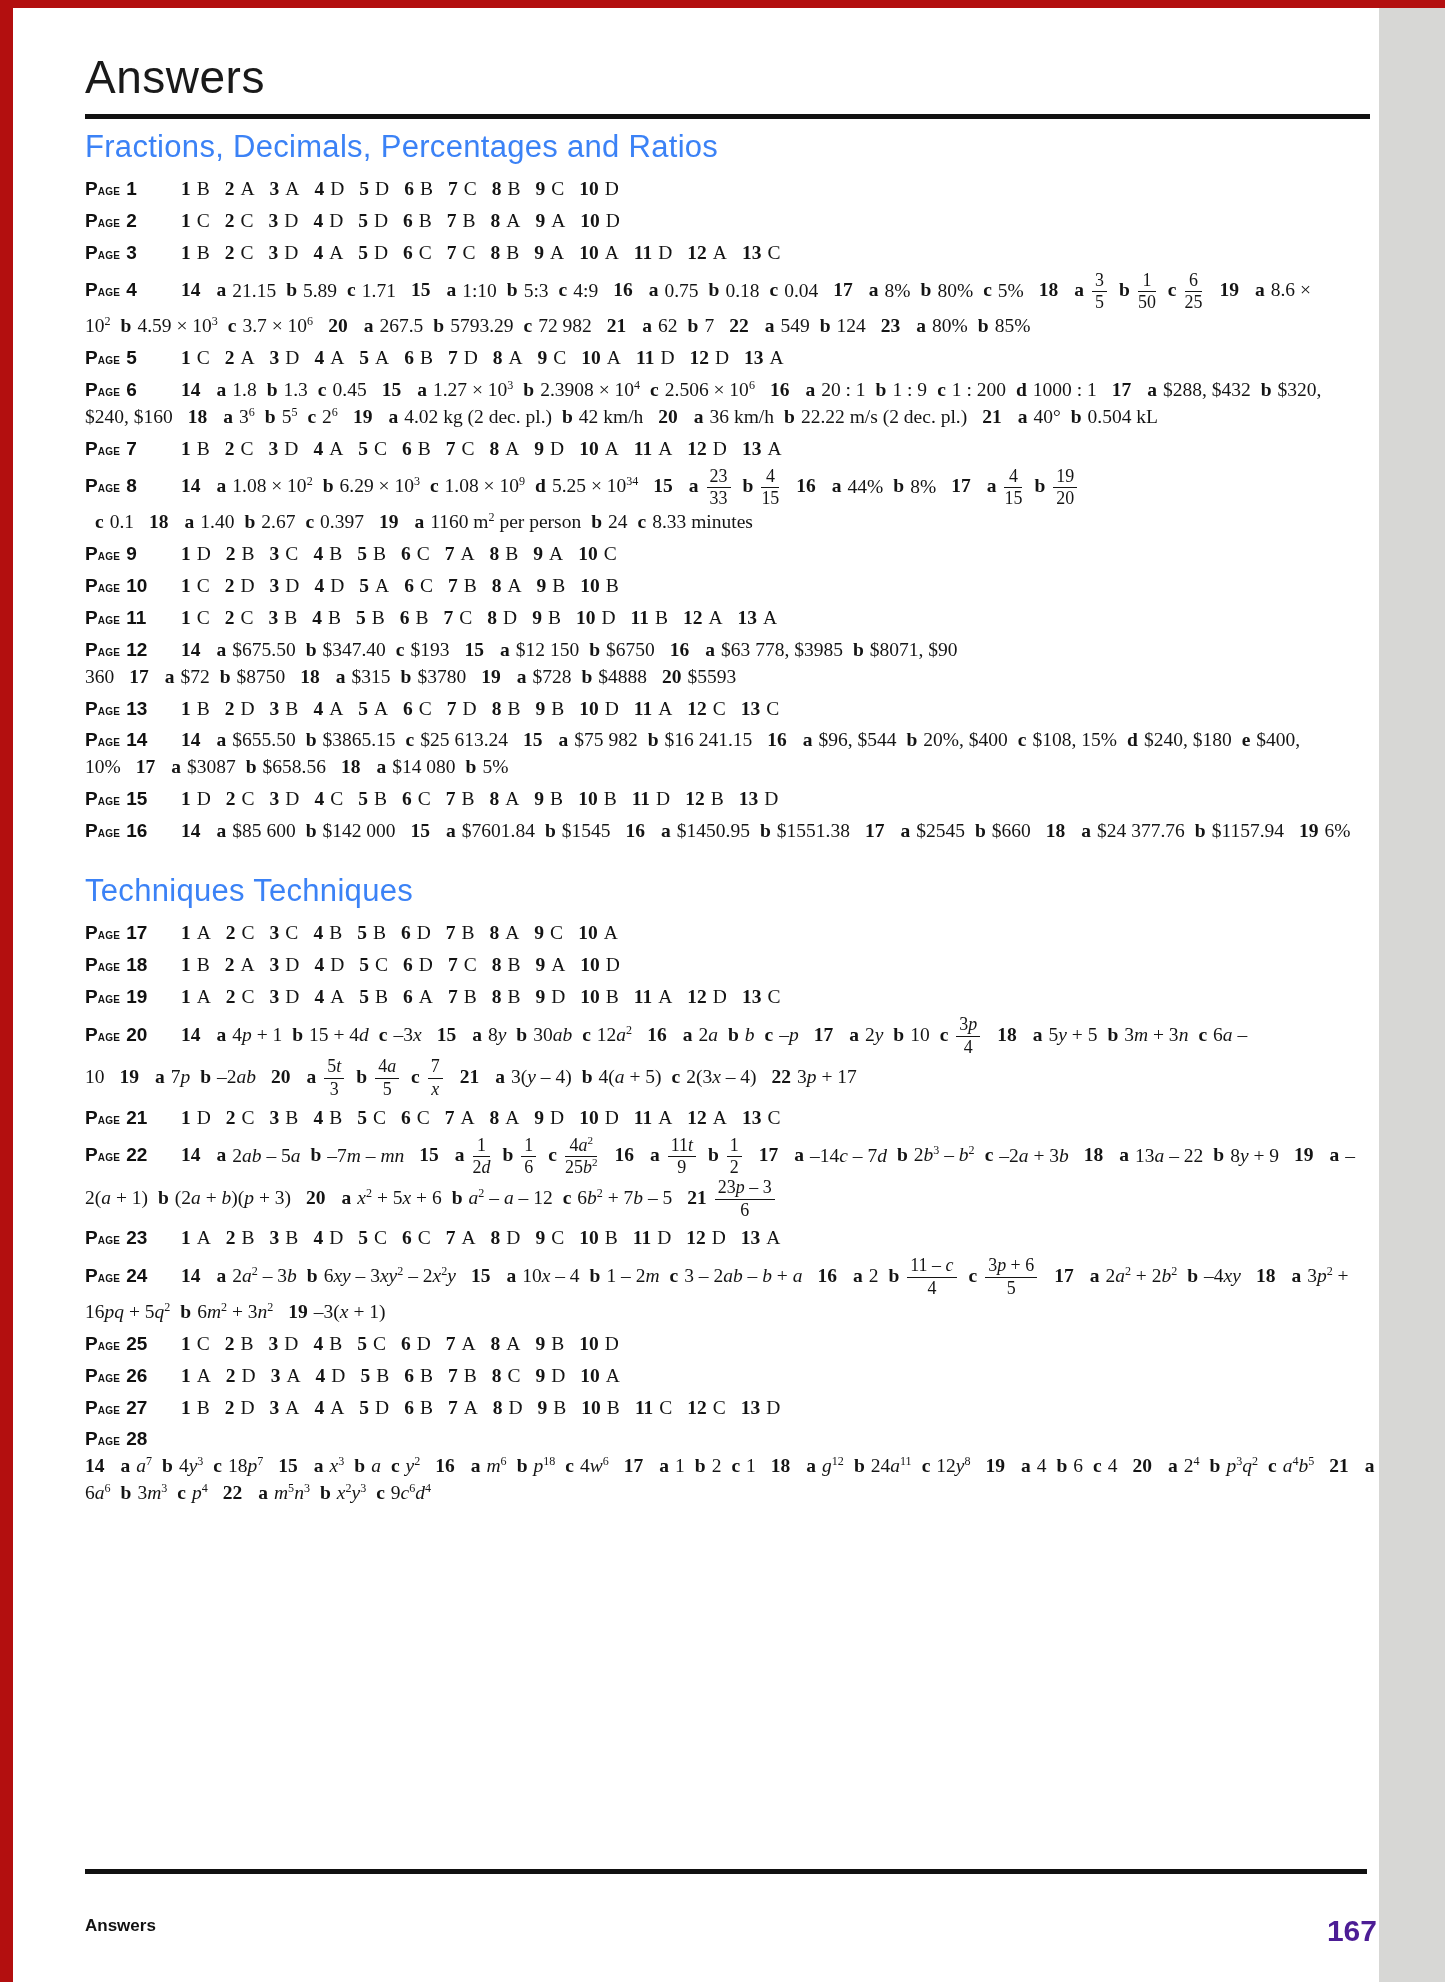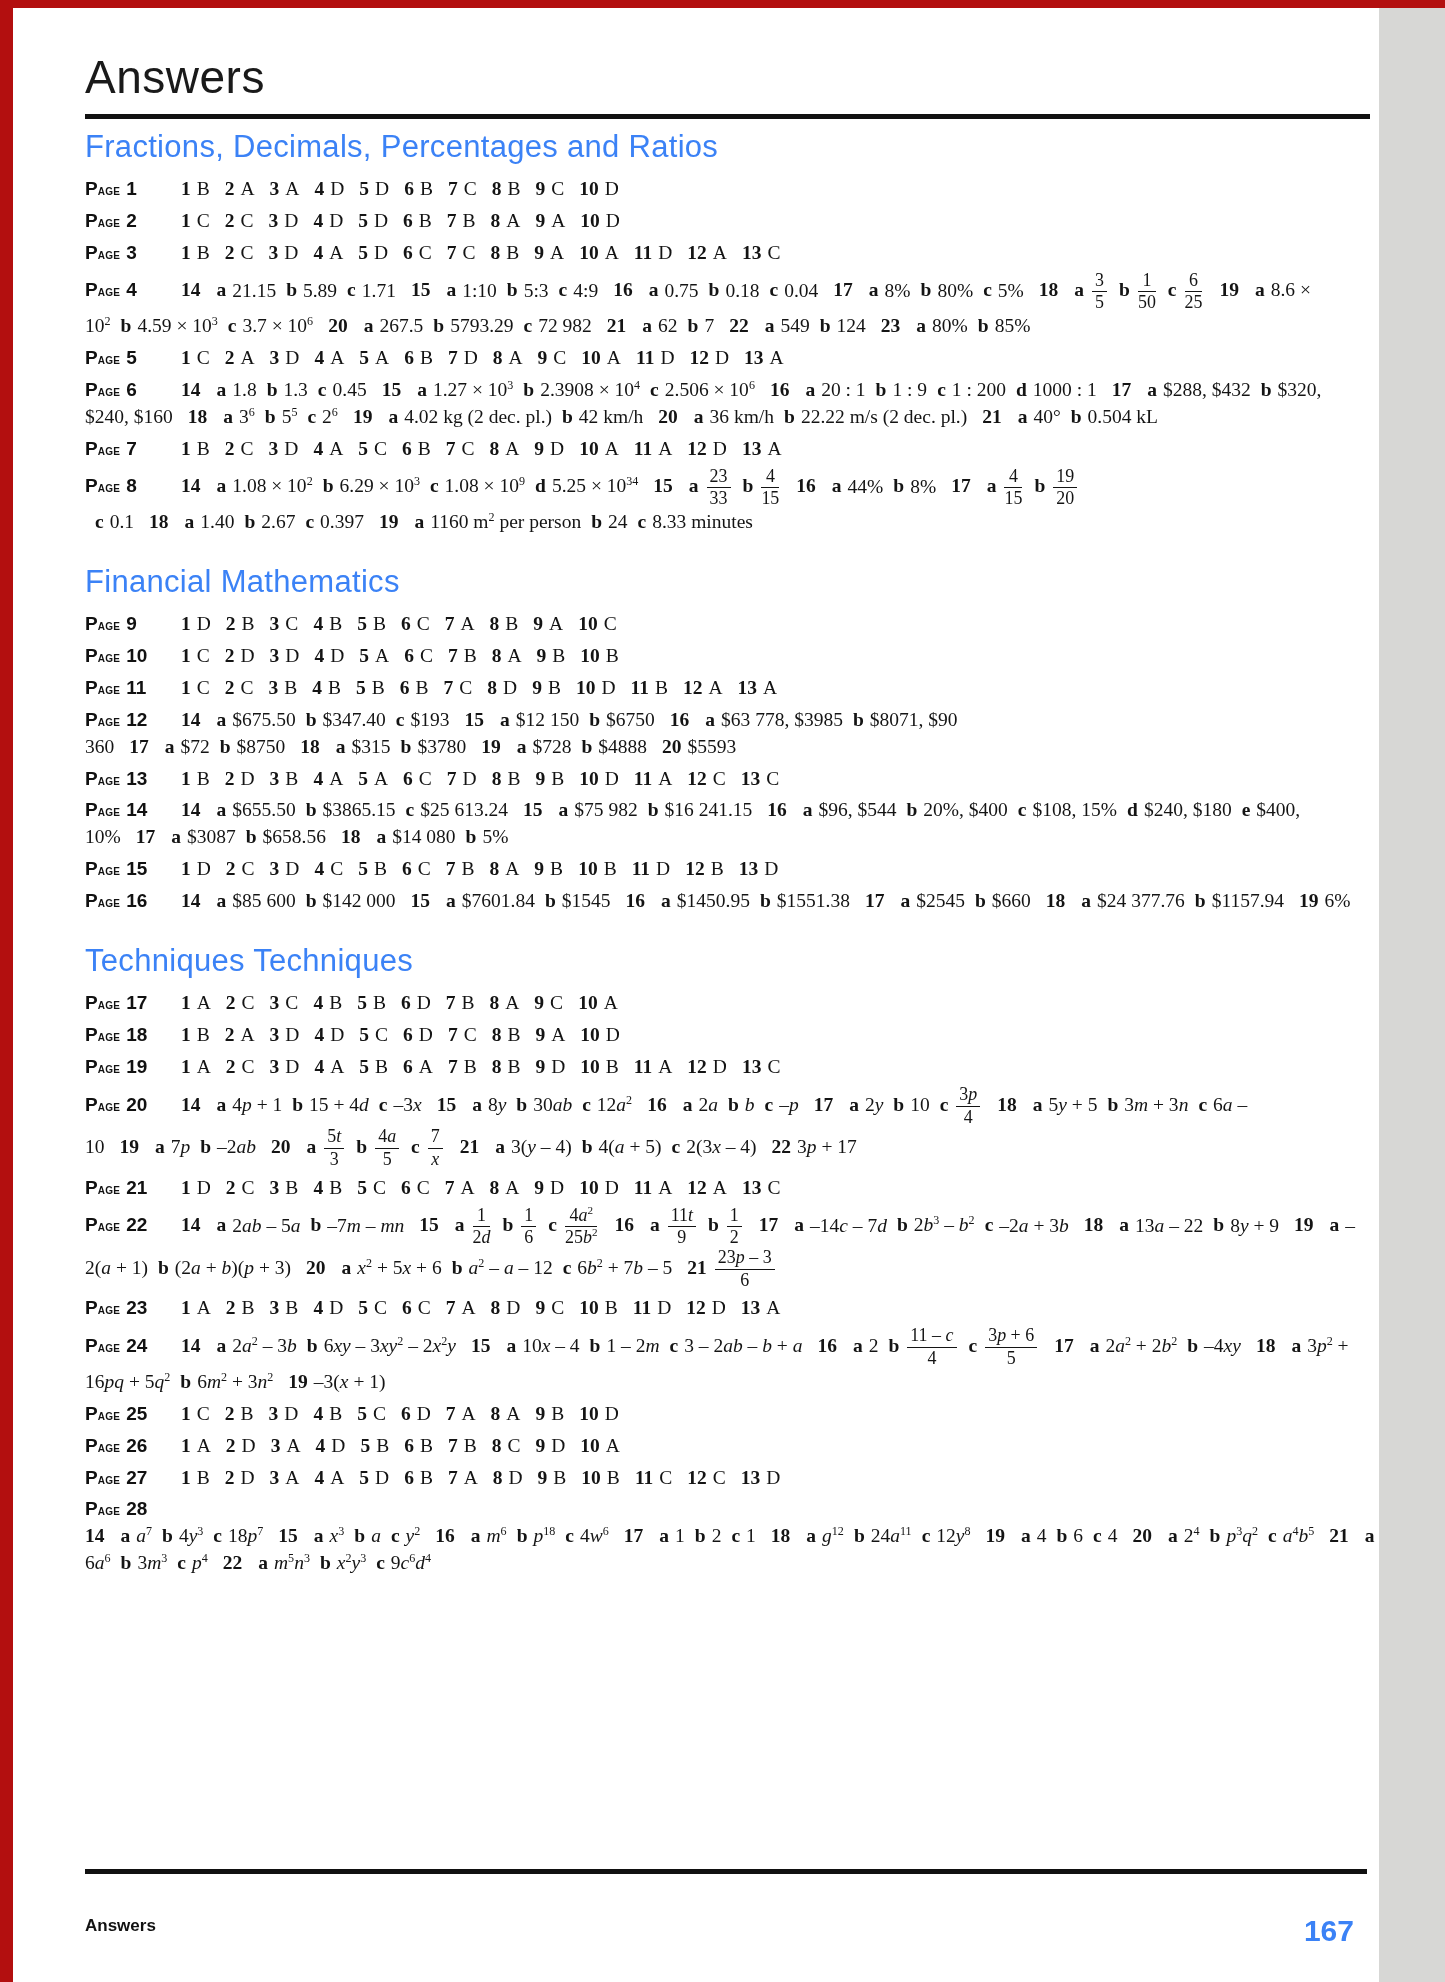--- a/index.html
+++ b/index.html
@@ -45,22 +45,22 @@
     font-size:0.92em;line-height:1.1;padding:0 2px;
   }
   .tf .fn{display:block;border-bottom:1.5px solid #141414;padding:0 3px 1px 3px;}
   .tf .fd{display:block;padding-top:1px;}
   .f-rule{position:absolute;left:85px;right:78px;bottom:108px;height:5px;background:#111;}
   .f-label{
     position:absolute;left:85px;bottom:46px;
     font-family:"Liberation Sans",sans-serif;font-weight:700;font-size:17px;color:#111;
   }
   .f-num{
-    position:absolute;right:91px;bottom:34px;
-    font-family:"Liberation Sans",sans-serif;font-weight:700;font-size:30px;color:#3b82f6;
+    position:absolute;right:68px;bottom:34px;
+    font-family:"Liberation Sans",sans-serif;font-weight:700;font-size:30px;color:#4c1d95;
   }
 </style>
 </head>
 <body>
 
 <div class="edge-top"></div>
 <div class="edge-left"></div>
 <div class="edge-right"></div>
 
 <div class="content">
@@ -69,21 +69,20 @@
   <div id="doc">
       <h2 class="section-title">Fractions, Decimals, Percentages and Ratios</h2>
       <div class="row"><span class="pg"><span class="p1">P</span><span class="rest">AGE</span><span class="num">1</span></span><span class="tq">1</span><span class="tv">B</span><span class="tq">2</span><span class="tv">A</span><span class="tq">3</span><span class="tv">A</span><span class="tq">4</span><span class="tv">D</span><span class="tq">5</span><span class="tv">D</span><span class="tq">6</span><span class="tv">B</span><span class="tq">7</span><span class="tv">C</span><span class="tq">8</span><span class="tv">B</span><span class="tq">9</span><span class="tv">C</span><span class="tq">10</span><span class="tv">D</span></div>
       <div class="row"><span class="pg"><span class="p1">P</span><span class="rest">AGE</span><span class="num">2</span></span><span class="tq">1</span><span class="tv">C</span><span class="tq">2</span><span class="tv">C</span><span class="tq">3</span><span class="tv">D</span><span class="tq">4</span><span class="tv">D</span><span class="tq">5</span><span class="tv">D</span><span class="tq">6</span><span class="tv">B</span><span class="tq">7</span><span class="tv">B</span><span class="tq">8</span><span class="tv">A</span><span class="tq">9</span><span class="tv">A</span><span class="tq">10</span><span class="tv">D</span></div>
       <div class="row"><span class="pg"><span class="p1">P</span><span class="rest">AGE</span><span class="num">3</span></span><span class="tq">1</span><span class="tv">B</span><span class="tq">2</span><span class="tv">C</span><span class="tq">3</span><span class="tv">D</span><span class="tq">4</span><span class="tv">A</span><span class="tq">5</span><span class="tv">D</span><span class="tq">6</span><span class="tv">C</span><span class="tq">7</span><span class="tv">C</span><span class="tq">8</span><span class="tv">B</span><span class="tq">9</span><span class="tv">A</span><span class="tq">10</span><span class="tv">A</span><span class="tq">11</span><span class="tv">D</span><span class="tq">12</span><span class="tv">A</span><span class="tq">13</span><span class="tv">C</span></div>
       <div class="row"><span class="pg"><span class="p1">P</span><span class="rest">AGE</span><span class="num">4</span></span><span class="tq">14</span><span class="ts">a</span><span class="tv">21.15</span><span class="ts">b</span><span class="tv">5.89</span><span class="ts">c</span><span class="tv">1.71</span><span class="tq">15</span><span class="ts">a</span><span class="tv">1:10</span><span class="ts">b</span><span class="tv">5:3</span><span class="ts">c</span><span class="tv">4:9</span><span class="tq">16</span><span class="ts">a</span><span class="tv">0.75</span><span class="ts">b</span><span class="tv">0.18</span><span class="ts">c</span><span class="tv">0.04</span><span class="tq">17</span><span class="ts">a</span><span class="tv">8%</span><span class="ts">b</span><span class="tv">80%</span><span class="ts">c</span><span class="tv">5%</span><span class="tq">18</span><span class="ts">a</span><span class="tf"><span class="fn">3</span><span class="fd">5</span></span><span class="ts">b</span><span class="tf"><span class="fn">1</span><span class="fd">50</span></span><span class="ts">c</span><span class="tf"><span class="fn">6</span><span class="fd">25</span></span><span class="tq">19</span><span class="ts">a</span><span class="tv">8.6 × 10<sup>2</sup></span><span class="ts">b</span><span class="tv">4.59 × 10<sup>3</sup></span><span class="ts">c</span><span class="tv">3.7 × 10<sup>6</sup></span><span class="tq">20</span><span class="ts">a</span><span class="tv">267.5</span><span class="ts">b</span><span class="tv">5793.29</span><span class="ts">c</span><span class="tv">72 982</span><span class="tq">21</span><span class="ts">a</span><span class="tv">62</span><span class="ts">b</span><span class="tv">7</span><span class="tq">22</span><span class="ts">a</span><span class="tv">549</span><span class="ts">b</span><span class="tv">124</span><span class="tq">23</span><span class="ts">a</span><span class="tv">80%</span><span class="ts">b</span><span class="tv">85%</span></div>
       <div class="row"><span class="pg"><span class="p1">P</span><span class="rest">AGE</span><span class="num">5</span></span><span class="tq">1</span><span class="tv">C</span><span class="tq">2</span><span class="tv">A</span><span class="tq">3</span><span class="tv">D</span><span class="tq">4</span><span class="tv">A</span><span class="tq">5</span><span class="tv">A</span><span class="tq">6</span><span class="tv">B</span><span class="tq">7</span><span class="tv">D</span><span class="tq">8</span><span class="tv">A</span><span class="tq">9</span><span class="tv">C</span><span class="tq">10</span><span class="tv">A</span><span class="tq">11</span><span class="tv">D</span><span class="tq">12</span><span class="tv">D</span><span class="tq">13</span><span class="tv">A</span></div>
       <div class="row"><span class="pg"><span class="p1">P</span><span class="rest">AGE</span><span class="num">6</span></span><span class="tq">14</span><span class="ts">a</span><span class="tv">1.8</span><span class="ts">b</span><span class="tv">1.3</span><span class="ts">c</span><span class="tv">0.45</span><span class="tq">15</span><span class="ts">a</span><span class="tv">1.27 × 10<sup>3</sup></span><span class="ts">b</span><span class="tv">2.3908 × 10<sup>4</sup></span><span class="ts">c</span><span class="tv">2.506 × 10<sup>6</sup></span><span class="tq">16</span><span class="ts">a</span><span class="tv">20 : 1</span><span class="ts">b</span><span class="tv">1 : 9</span><span class="ts">c</span><span class="tv">1 : 200</span><span class="ts">d</span><span class="tv">1000 : 1</span><span class="tq">17</span><span class="ts">a</span><span class="tv">$288, $432</span><span class="ts">b</span><span class="tv">$320, $240, $160</span><span class="tq">18</span><span class="ts">a</span><span class="tv">3<sup>6</sup></span><span class="ts">b</span><span class="tv">5<sup>5</sup></span><span class="ts">c</span><span class="tv">2<sup>6</sup></span><span class="tq">19</span><span class="ts">a</span><span class="tv">4.02 kg (2 dec. pl.)</span><span class="ts">b</span><span class="tv">42 km/h</span><span class="tq">20</span><span class="ts">a</span><span class="tv">36 km/h</span><span class="ts">b</span><span class="tv">22.22 m/s (2 dec. pl.)</span><span class="tq">21</span><span class="ts">a</span><span class="tv">40°</span><span class="ts">b</span><span class="tv">0.504 kL</span></div>
       <div class="row"><span class="pg"><span class="p1">P</span><span class="rest">AGE</span><span class="num">7</span></span><span class="tq">1</span><span class="tv">B</span><span class="tq">2</span><span class="tv">C</span><span class="tq">3</span><span class="tv">D</span><span class="tq">4</span><span class="tv">A</span><span class="tq">5</span><span class="tv">C</span><span class="tq">6</span><span class="tv">B</span><span class="tq">7</span><span class="tv">C</span><span class="tq">8</span><span class="tv">A</span><span class="tq">9</span><span class="tv">D</span><span class="tq">10</span><span class="tv">A</span><span class="tq">11</span><span class="tv">A</span><span class="tq">12</span><span class="tv">D</span><span class="tq">13</span><span class="tv">A</span></div>
       <div class="row"><span class="pg"><span class="p1">P</span><span class="rest">AGE</span><span class="num">8</span></span><span class="tq">14</span><span class="ts">a</span><span class="tv">1.08 × 10<sup>2</sup></span><span class="ts">b</span><span class="tv">6.29 × 10<sup>3</sup></span><span class="ts">c</span><span class="tv">1.08 × 10<sup>9</sup></span><span class="ts">d</span><span class="tv">5.25 × 10<sup>34</sup></span><span class="tq">15</span><span class="ts">a</span><span class="tf"><span class="fn">23</span><span class="fd">33</span></span><span class="ts">b</span><span class="tf"><span class="fn">4</span><span class="fd">15</span></span><span class="tq">16</span><span class="ts">a</span><span class="tv">44%</span><span class="ts">b</span><span class="tv">8%</span><span class="tq">17</span><span class="ts">a</span><span class="tf"><span class="fn">4</span><span class="fd">15</span></span><span class="ts">b</span><span class="tf"><span class="fn">19</span><span class="fd">20</span></span><span class="ts">c</span><span class="tv">0.1</span><span class="tq">18</span><span class="ts">a</span><span class="tv">1.40</span><span class="ts">b</span><span class="tv">2.67</span><span class="ts">c</span><span class="tv">0.397</span><span class="tq">19</span><span class="ts">a</span><span class="tv">1160 m<sup>2</sup> per person</span><span class="ts">b</span><span class="tv">24</span><span class="ts">c</span><span class="tv">8.33 minutes</span></div>
-      <h2 class="section-title">Financial Mathematics</h2>
       <div class="row"><span class="pg"><span class="p1">P</span><span class="rest">AGE</span><span class="num">9</span></span><span class="tq">1</span><span class="tv">D</span><span class="tq">2</span><span class="tv">B</span><span class="tq">3</span><span class="tv">C</span><span class="tq">4</span><span class="tv">B</span><span class="tq">5</span><span class="tv">B</span><span class="tq">6</span><span class="tv">C</span><span class="tq">7</span><span class="tv">A</span><span class="tq">8</span><span class="tv">B</span><span class="tq">9</span><span class="tv">A</span><span class="tq">10</span><span class="tv">C</span></div>
       <div class="row"><span class="pg"><span class="p1">P</span><span class="rest">AGE</span><span class="num">10</span></span><span class="tq">1</span><span class="tv">C</span><span class="tq">2</span><span class="tv">D</span><span class="tq">3</span><span class="tv">D</span><span class="tq">4</span><span class="tv">D</span><span class="tq">5</span><span class="tv">A</span><span class="tq">6</span><span class="tv">C</span><span class="tq">7</span><span class="tv">B</span><span class="tq">8</span><span class="tv">A</span><span class="tq">9</span><span class="tv">B</span><span class="tq">10</span><span class="tv">B</span></div>
       <div class="row"><span class="pg"><span class="p1">P</span><span class="rest">AGE</span><span class="num">11</span></span><span class="tq">1</span><span class="tv">C</span><span class="tq">2</span><span class="tv">C</span><span class="tq">3</span><span class="tv">B</span><span class="tq">4</span><span class="tv">B</span><span class="tq">5</span><span class="tv">B</span><span class="tq">6</span><span class="tv">B</span><span class="tq">7</span><span class="tv">C</span><span class="tq">8</span><span class="tv">D</span><span class="tq">9</span><span class="tv">B</span><span class="tq">10</span><span class="tv">D</span><span class="tq">11</span><span class="tv">B</span><span class="tq">12</span><span class="tv">A</span><span class="tq">13</span><span class="tv">A</span></div>
       <div class="row"><span class="pg"><span class="p1">P</span><span class="rest">AGE</span><span class="num">12</span></span><span class="tq">14</span><span class="ts">a</span><span class="tv">$675.50</span><span class="ts">b</span><span class="tv">$347.40</span><span class="ts">c</span><span class="tv">$193</span><span class="tq">15</span><span class="ts">a</span><span class="tv">$12 150</span><span class="ts">b</span><span class="tv">$6750</span><span class="tq">16</span><span class="ts">a</span><span class="tv">$63 778, $3985</span><span class="ts">b</span><span class="tv">$8071, $90 360</span><span class="tq">17</span><span class="ts">a</span><span class="tv">$72</span><span class="ts">b</span><span class="tv">$8750</span><span class="tq">18</span><span class="ts">a</span><span class="tv">$315</span><span class="ts">b</span><span class="tv">$3780</span><span class="tq">19</span><span class="ts">a</span><span class="tv">$728</span><span class="ts">b</span><span class="tv">$4888</span><span class="tq">20</span><span class="tv">$5593</span></div>
       <div class="row"><span class="pg"><span class="p1">P</span><span class="rest">AGE</span><span class="num">13</span></span><span class="tq">1</span><span class="tv">B</span><span class="tq">2</span><span class="tv">D</span><span class="tq">3</span><span class="tv">B</span><span class="tq">4</span><span class="tv">A</span><span class="tq">5</span><span class="tv">A</span><span class="tq">6</span><span class="tv">C</span><span class="tq">7</span><span class="tv">D</span><span class="tq">8</span><span class="tv">B</span><span class="tq">9</span><span class="tv">B</span><span class="tq">10</span><span class="tv">D</span><span class="tq">11</span><span class="tv">A</span><span class="tq">12</span><span class="tv">C</span><span class="tq">13</span><span class="tv">C</span></div>
       <div class="row"><span class="pg"><span class="p1">P</span><span class="rest">AGE</span><span class="num">14</span></span><span class="tq">14</span><span class="ts">a</span><span class="tv">$655.50</span><span class="ts">b</span><span class="tv">$3865.15</span><span class="ts">c</span><span class="tv">$25 613.24</span><span class="tq">15</span><span class="ts">a</span><span class="tv">$75 982</span><span class="ts">b</span><span class="tv">$16 241.15</span><span class="tq">16</span><span class="ts">a</span><span class="tv">$96, $544</span><span class="ts">b</span><span class="tv">20%, $400</span><span class="ts">c</span><span class="tv">$108, 15%</span><span class="ts">d</span><span class="tv">$240, $180</span><span class="ts">e</span><span class="tv">$400, 10%</span><span class="tq">17</span><span class="ts">a</span><span class="tv">$3087</span><span class="ts">b</span><span class="tv">$658.56</span><span class="tq">18</span><span class="ts">a</span><span class="tv">$14 080</span><span class="ts">b</span><span class="tv">5%</span></div>
       <div class="row"><span class="pg"><span class="p1">P</span><span class="rest">AGE</span><span class="num">15</span></span><span class="tq">1</span><span class="tv">D</span><span class="tq">2</span><span class="tv">C</span><span class="tq">3</span><span class="tv">D</span><span class="tq">4</span><span class="tv">C</span><span class="tq">5</span><span class="tv">B</span><span class="tq">6</span><span class="tv">C</span><span class="tq">7</span><span class="tv">B</span><span class="tq">8</span><span class="tv">A</span><span class="tq">9</span><span class="tv">B</span><span class="tq">10</span><span class="tv">B</span><span class="tq">11</span><span class="tv">D</span><span class="tq">12</span><span class="tv">B</span><span class="tq">13</span><span class="tv">D</span></div>
       <div class="row"><span class="pg"><span class="p1">P</span><span class="rest">AGE</span><span class="num">16</span></span><span class="tq">14</span><span class="ts">a</span><span class="tv">$85 600</span><span class="ts">b</span><span class="tv">$142 000</span><span class="tq">15</span><span class="ts">a</span><span class="tv">$7601.84</span><span class="ts">b</span><span class="tv">$1545</span><span class="tq">16</span><span class="ts">a</span><span class="tv">$1450.95</span><span class="ts">b</span><span class="tv">$1551.38</span><span class="tq">17</span><span class="ts">a</span><span class="tv">$2545</span><span class="ts">b</span><span class="tv">$660</span><span class="tq">18</span><span class="ts">a</span><span class="tv">$24 377.76</span><span class="ts">b</span><span class="tv">$1157.94</span><span class="tq">19</span><span class="tv">6%</span></div>
       <h2 class="section-title">Techniques Techniques</h2>
       <div class="row"><span class="pg"><span class="p1">P</span><span class="rest">AGE</span><span class="num">17</span></span><span class="tq">1</span><span class="tv">A</span><span class="tq">2</span><span class="tv">C</span><span class="tq">3</span><span class="tv">C</span><span class="tq">4</span><span class="tv">B</span><span class="tq">5</span><span class="tv">B</span><span class="tq">6</span><span class="tv">D</span><span class="tq">7</span><span class="tv">B</span><span class="tq">8</span><span class="tv">A</span><span class="tq">9</span><span class="tv">C</span><span class="tq">10</span><span class="tv">A</span></div>

